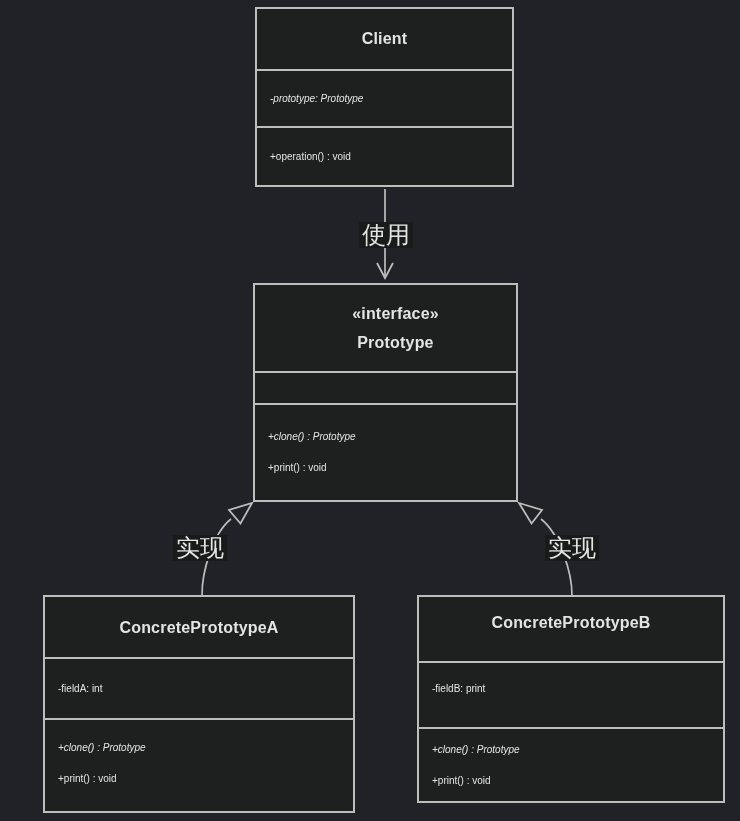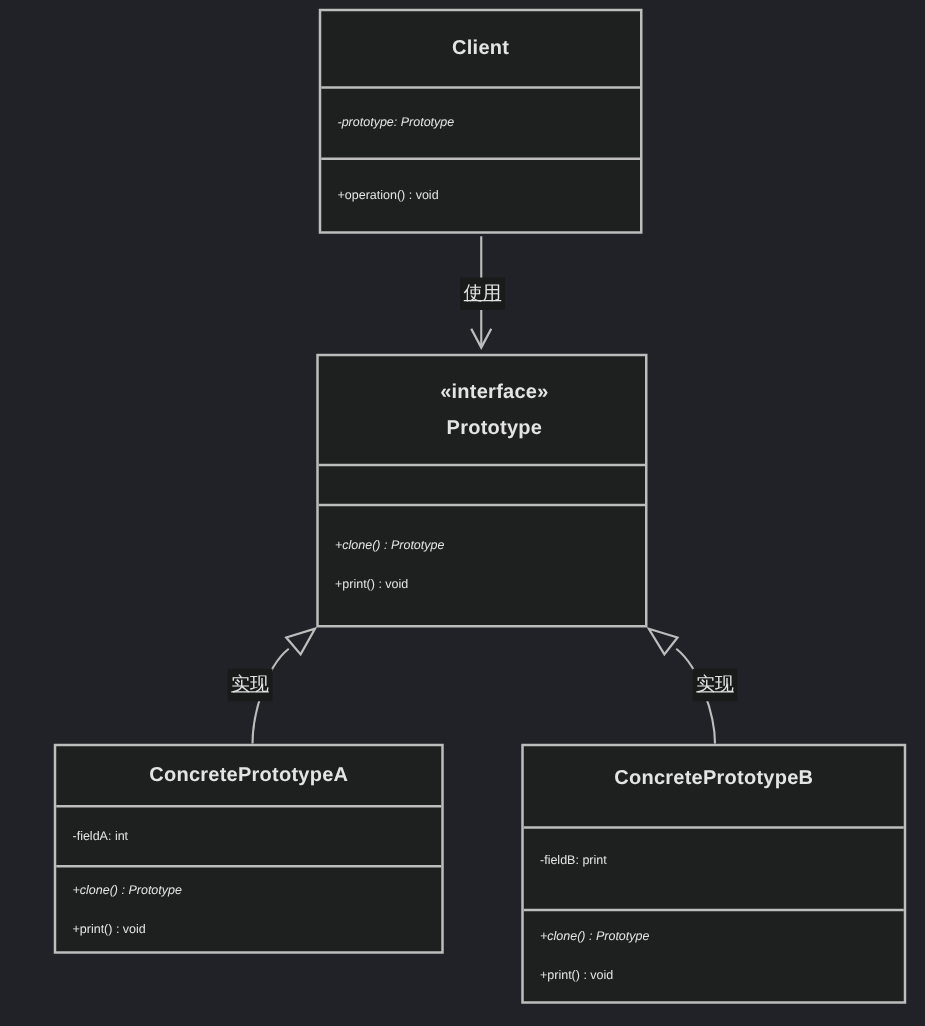--- a/index.html
+++ b/index.html
@@ -30,21 +30,21 @@
   .class-name{line-height:29px;}
   .c-members{
     display:flex;flex-direction:column;justify-content:center;
     padding:0 13px;font-size:10px;
   }
   .member{line-height:31px;white-space:pre;}
   .it{font-style:italic;}
   .edge-label{
     position:absolute;transform:translate(-50%,-50%);
     background:var(--label-bg);color:var(--text);
-    font-size:15px;line-height:26px;padding:0 3px;white-space:nowrap;text-decoration:underline;
+    font-size:24px;line-height:26px;padding:0 3px;white-space:nowrap;
   }
 </style>
 </head>
 <body>
 
 <div class="canvas">
 
   <svg class="edges" viewBox="0 0 740 821" fill="none">
 
     <line x1="385" y1="189" x2="385" y2="276" stroke="var(--line)" stroke-width="1.7"></line>
@@ -74,21 +74,21 @@
       <span class="stereotype">«interface»</span>
       <span class="class-name">Prototype</span>
     </div>
     <div class="compartment c-members" style="height:32px;"></div>
     <div class="compartment c-members" style="height:99px;">
       <div class="member it">+clone() : Prototype</div>
       <div class="member">+print() : void</div>
     </div>
   </div>
 
-  <div class="class-box" style="left:43px;top:595px;width:312px;height:168px;">
+  <div class="class-box" style="left:43px;top:595px;width:312px;height:218px;">
     <div class="compartment c-title" style="height:60px;">
       <span class="class-name">ConcretePrototypeA</span>
     </div>
     <div class="compartment c-members" style="height:61px;">
       <div class="member">-fieldA: int</div>
     </div>
     <div class="compartment c-members" style="height:87px;">
       <div class="member it">+clone() : Prototype</div>
       <div class="member">+print() : void</div>
     </div>

